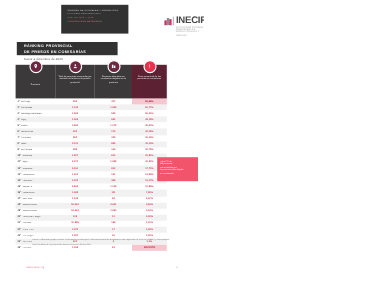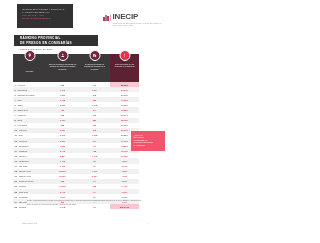--- a/index.html
+++ b/index.html
@@ -6,21 +6,21 @@
   body{
     width:170px;height:243px;
     background:#ffffff;
     font-family:"Liberation Sans", sans-serif;
     overflow:hidden;
     position:relative;
     -webkit-font-smoothing:antialiased;
   }
 
   
-  .topzone{position:relative;height:34px;}
+  .topzone{position:relative;height:34px;margin-left:34px;}
   .darkbox{
     position:absolute;left:17px;top:4px;width:56px;height:24px;
     background:#333233;
     padding:0;box-sizing:border-box;
   }
   .darkbox-inner{padding:4px 5px 0 5px;}
   .db-line{
     font-size:1.9px;line-height:2.9px;letter-spacing:.18px;
     color:#d8d5d6;white-space:nowrap;overflow:hidden;
     text-transform:uppercase;

